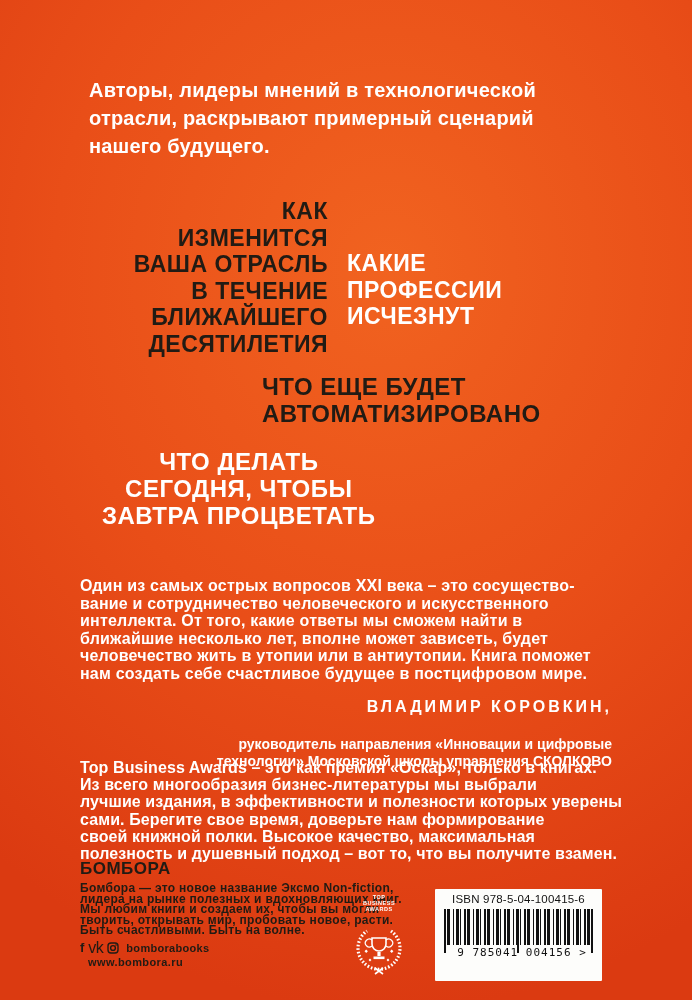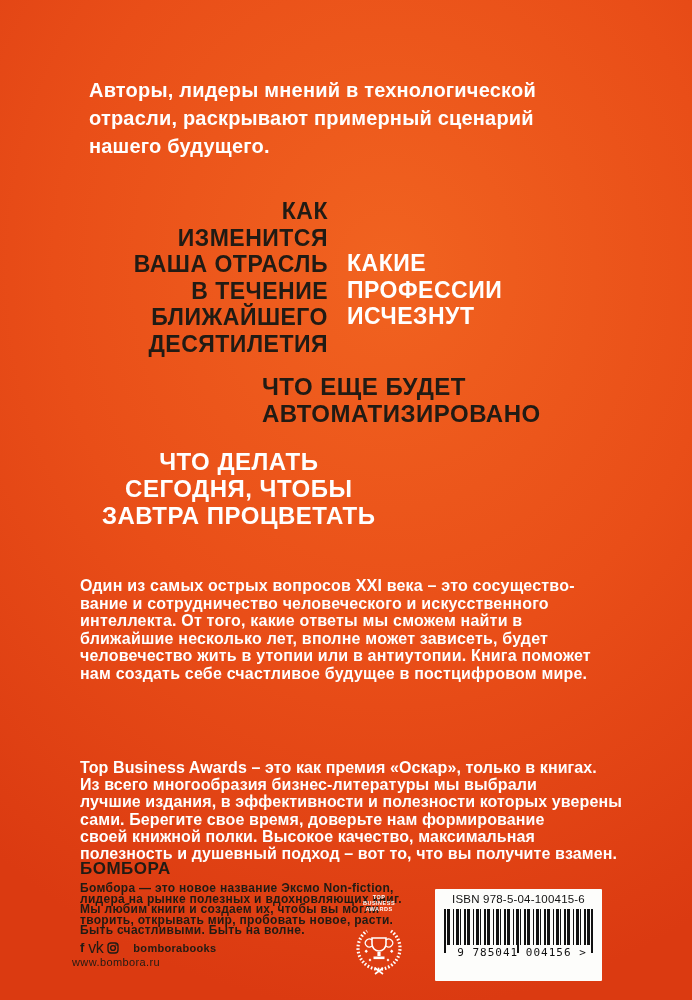--- a/index.html
+++ b/index.html
@@ -26,24 +26,24 @@
 
   .author{left:80px;top:680px;width:532px;text-align:right;}
   .author-name{font-size:16px;font-weight:700;letter-spacing:3px;white-space:nowrap;}
   .author-role{margin-top:2px;font-size:14px;line-height:17px;font-weight:600;white-space:pre-line;}
 
   .awards-text{left:80px;top:743px;width:560px;font-size:16px;line-height:17.2px;font-weight:600;letter-spacing:.1px;}
 
   .pub-logo{left:80px;top:859px;font-size:17px;font-weight:700;letter-spacing:.5px;}
   .pub-about{left:80px;top:883px;font-size:12px;line-height:10.6px;font-weight:600;letter-spacing:.3px;}
   .social{left:80px;top:941px;height:14px;display:flex;align-items:center;gap:4px;}
-  .social .handle{font-size:11px;font-weight:700;color:#211b14;margin-left:10px;letter-spacing:.3px;}
+  .social .handle{font-size:11px;font-weight:700;color:#211b14;margin-left:3px;letter-spacing:.3px;}
   .social .fb{font-size:13px;font-weight:700;color:#211b14;line-height:12px;}
   .social .vk{font-size:16px;font-weight:400;color:#211b14;letter-spacing:-0.5px;}
-  .website{left:72px;top:956px;font-size:11px;font-weight:400;letter-spacing:.4px;text-align:right;}
+  .website{left:88px;top:956px;font-size:11px;font-weight:700;letter-spacing:.4px;text-align:right;}
 
   .medal{left:350px;top:889px;width:58px;height:70px;}
   .medal-label{position:absolute;left:0;top:5px;width:58px;text-align:center;color:#fff;
     font-size:5.5px;line-height:6px;font-weight:700;letter-spacing:.5px;white-space:pre-line;}
 
   .barcode{left:435px;top:889px;width:167px;height:92px;background:#fdfdfb;border-radius:1px;}
   .isbn{position:absolute;left:0;top:4px;width:167px;text-align:center;color:#111;
     font-size:11.5px;font-weight:400;letter-spacing:.2px;white-space:nowrap;}
   .bars{position:absolute;left:9px;top:20px;width:149px;height:36px;
     background:repeating-linear-gradient(90deg,#111 0 2px,#fdfdfb 2px 3px,#111 3px 6px,#fdfdfb 6px 9px,#111 9px 10px,#fdfdfb 10px 12px,#111 12px 15px,#fdfdfb 15px 16px,#111 16px 17px,#fdfdfb 17px 20px);}
@@ -77,20 +77,25 @@
 СЕГОДНЯ, ЧТОБЫ
 ЗАВТРА ПРОЦВЕТАТЬ</div>
 
   <p class="abs light annotation">Один из самых острых вопросов XXI века – это сосущество-
 вание и сотрудничество человеческого и искусственного
 интеллекта. От того, какие ответы мы сможем найти в
 ближайшие несколько лет, вполне может зависеть, будет
 человечество жить в утопии или в антиутопии. Книга поможет
 нам создать себе счастливое будущее в постцифровом мире.</p>
 
+  <div class="abs light author">
+    <div class="author-name">ВЛАДИМИР КОРОВКИН,</div>
+    <div class="author-role">руководитель направления «Инновации и цифровые
+технологии» Московской школы управления СКОЛКОВО</div>
+  </div>
 
   <p class="abs light awards-text">Top Business Awards – это как премия «Оскар», только в книгах.
 Из всего многообразия бизнес-литературы мы выбрали
 лучшие издания, в эффективности и полезности которых уверены
 сами. Берегите свое время, доверьте нам формирование
 своей книжной полки. Высокое качество, максимальная
 полезность и душевный подход – вот то, что вы получите взамен.</p>
 
   <div class="abs dark pub-logo">БОМБОРА</div>
   <div class="abs dark pub-about">Бомбора — это новое название Эксмо Non-fiction,

